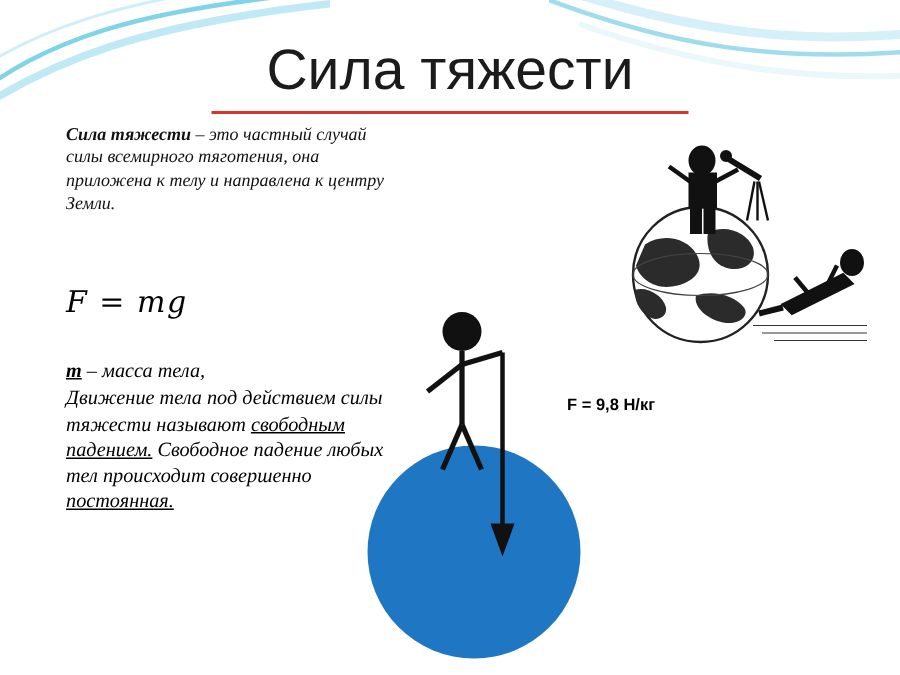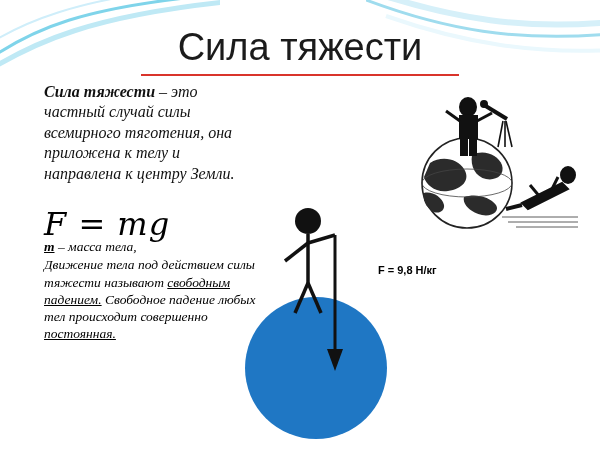--- a/index.html
+++ b/index.html
@@ -61,40 +61,40 @@
     z-index: 5;
   }
   
   .text-col {
     position: absolute;
     left: 44px;
     top: 82px;
     width: 215px;
     font-family: "Liberation Serif", serif;
     font-style: italic;
-    font-size: 16px;
+    font-size: 12px;
     line-height: 1.28;
     color: #111111;
     text-align: left;
   }
   .text-col p {
     margin: 0 0 2px 0;
   }
   .para-intro { font-weight: bold; }
   .para-intro .reg { font-weight: normal; }
   .bold { font-weight: bold; }
   .u { text-decoration: underline; }
   
   .formula {
     position: absolute;
     left: 44px;
-    top: 205px;
+    top: 189px;
     font-family: "DejaVu Serif", serif;
     font-style: italic;
-    font-size: 32px;
+    font-size: 20px;
     color: #000000;
     letter-spacing: 1px;
   }
   .para-block {
     position: absolute;
     left: 44px;
     top: 238px;
     width: 215px;
     font-family: "Liberation Serif", serif;
     font-style: italic;

